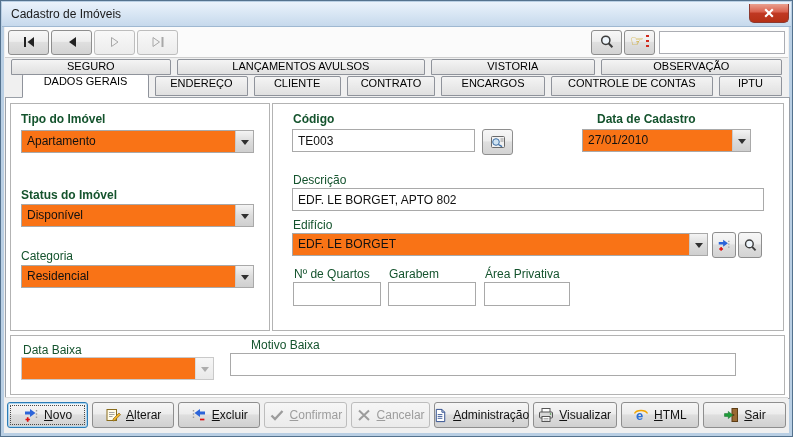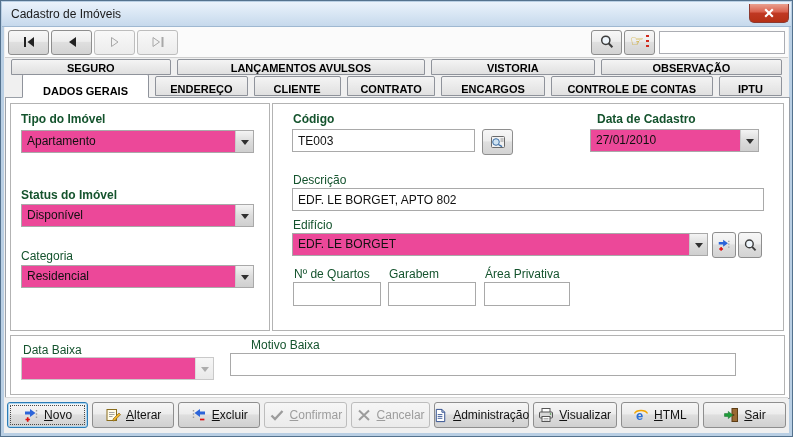--- a/index.html
+++ b/index.html
@@ -53,22 +53,22 @@
 
   
   .tabstrip { position:absolute; left:4px; right:4px; top:58px; height:38px; background:#f0f0f0; }
   .tabrow { display:flex; }
   .tabrow1 { padding-left:6px; height:17px; }
   .tabrow2 { padding-left:17px; height:21px; }
   .tab {
     height:16px; margin-right:6px;
     background:linear-gradient(to bottom,#f4f4f4,#e0e0e0);
     border:1px solid #8f939b; border-radius:2px 2px 0 0;
-    display:flex; align-items:flex-end; justify-content:center;
-    font-size:11px; color:#000; cursor:pointer; white-space:nowrap; overflow:hidden;font-weight:bold;
+    display:flex; align-items:flex-start; justify-content:center;
+    font-size:11px; color:#000; cursor:pointer; white-space:nowrap; overflow:hidden;
   }
   .tabrow2 .tab { height:20px; }
   .tab.active {
     background:#fff; height:24px; margin-top:-2px; position:relative; z-index:3;
     border-bottom:1px solid #fff; font-size:11px;
   }
 
   
   .content {
     position:absolute; left:4px; top:96px; width:785px; height:302px;
@@ -82,21 +82,21 @@
   .flabel { position:absolute; font-size:12px; color:#14532d; white-space:nowrap; }
   .flabel.bold { font-weight:bold; }
 
   .tinput {
     position:absolute; border:1px solid #a9a9a9; background:#fff;
     font-size:12px; color:#111; padding:0 5px; height:23px;
     font-family:"Liberation Sans",sans-serif;
   }
 
   .combo {
-    position:absolute; height:23px; background:#ec4899; border:1px solid #a9a9a9;
+    position:absolute; height:23px; background:#f97316; border:1px solid #a9a9a9;
     display:flex; cursor:pointer;
   }
   .combo .val { flex:1; font-size:12px; color:#111; padding:3px 5px; white-space:nowrap; overflow:hidden; }
   .combo .drop {
     width:18px; border-left:1px solid #c9c9c9;
     background:linear-gradient(to bottom,#f4f4f4,#dcdcdc 50%,#cfcfcf);
     display:flex; align-items:center; justify-content:center;
   }
   .combo .drop i { display:block; width:0; height:0; border:4px solid transparent; border-top:5px solid #303030; margin-top:5px; }
   .combo.disabled { border-color:#c9c9c9; cursor:default; }
@@ -274,21 +274,21 @@
           <svg width="16" height="16" viewBox="0 0 16 16">
               <rect x="1.5" y="2.5" width="13" height="11" rx="1" fill="#f1f1f1" stroke="#6a6a6a"></rect>
               <circle cx="6" cy="8" r="3.3" fill="#cfe3f2" stroke="#3b6ea5"></circle>
               <path d="M8.5 10.5l3.5 2.2" stroke="#3b6ea5" stroke-width="1.4"></path>
               <path d="M10.5 5h3M10.5 7h3" stroke="#8a8a8a" stroke-width="0.9"></path>
             </svg>
         </span>
       </div>
 
       <span class="flabel bold" style="left:324px; top:8px;">Data de Cadastro</span>
-      <div class="combo" style="left:317px; top:25px; width:169px;">
+      <div class="combo" style="left:309px; top:25px; width:169px;">
         <span class="val">27/01/2010</span>
         <span class="drop">
             <i></i>
           </span>
       </div>
 
       <span class="flabel" style="left:20px; top:69px;">Descrição</span>
       <input class="tinput" style="left: 19px; top: 84px; width: 472px;" value="EDF. LE BORGET, APTO 802">
 
       <span class="flabel" style="left:20px; top:114px;">Edifício</span>

